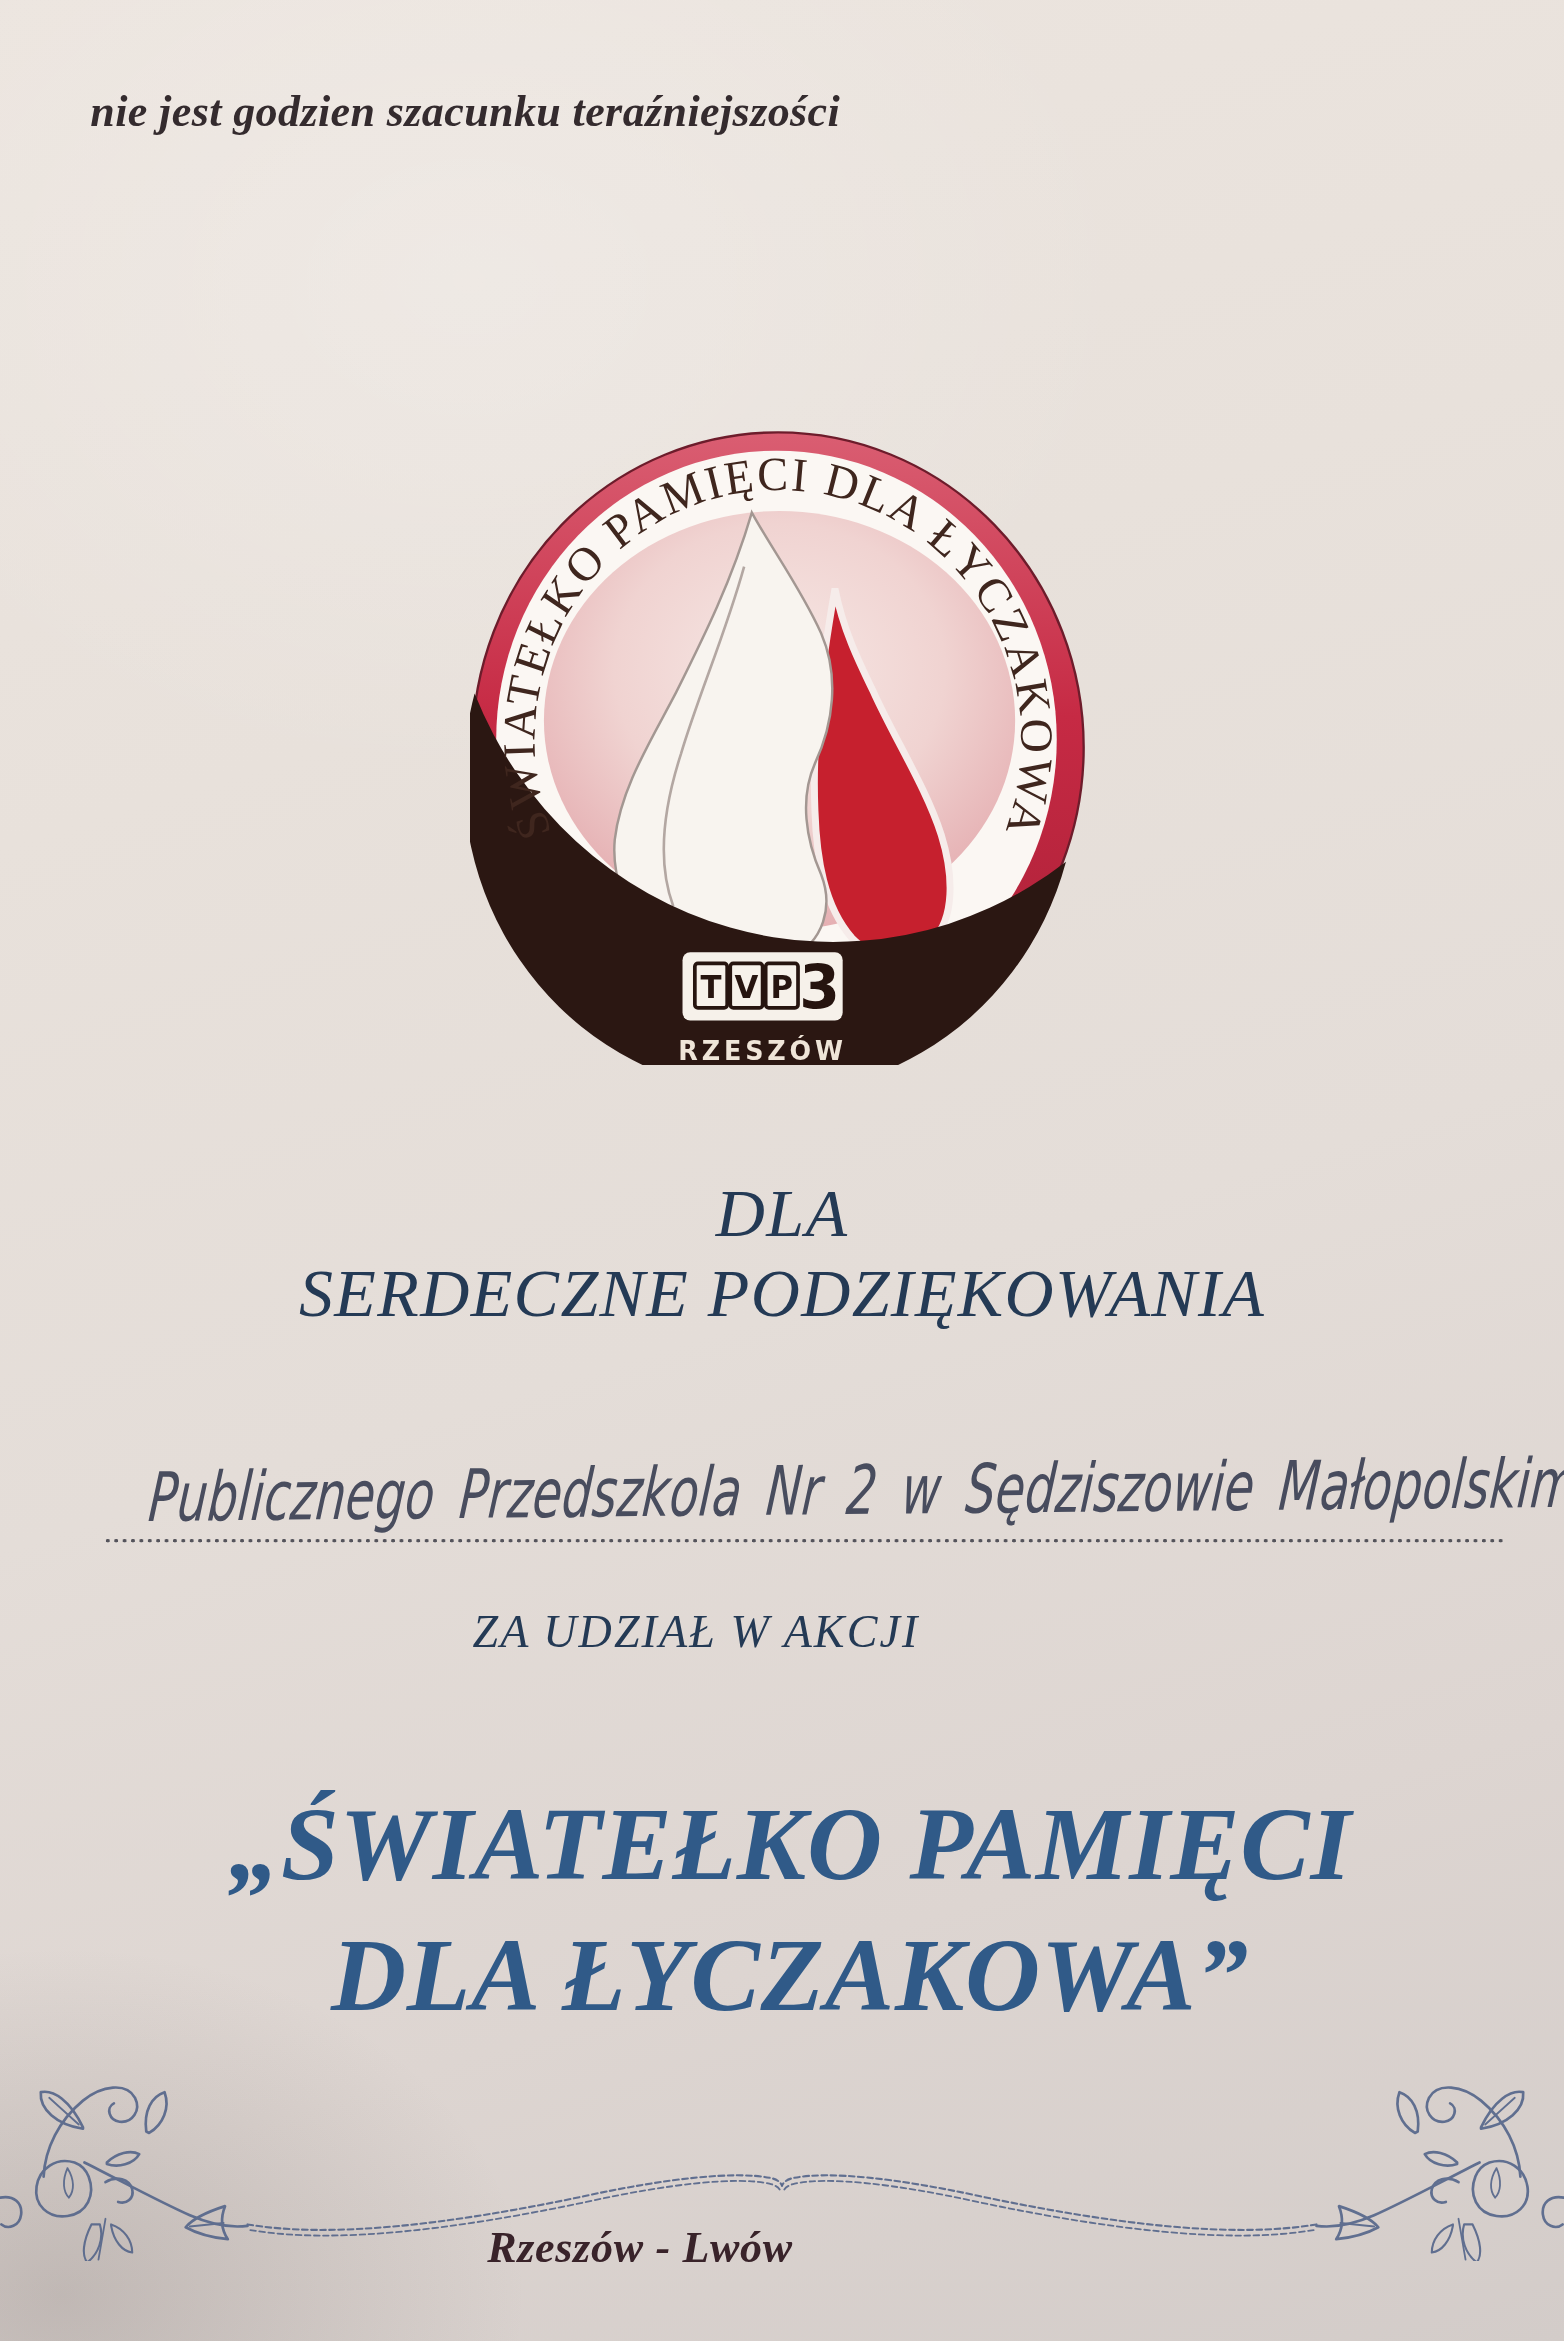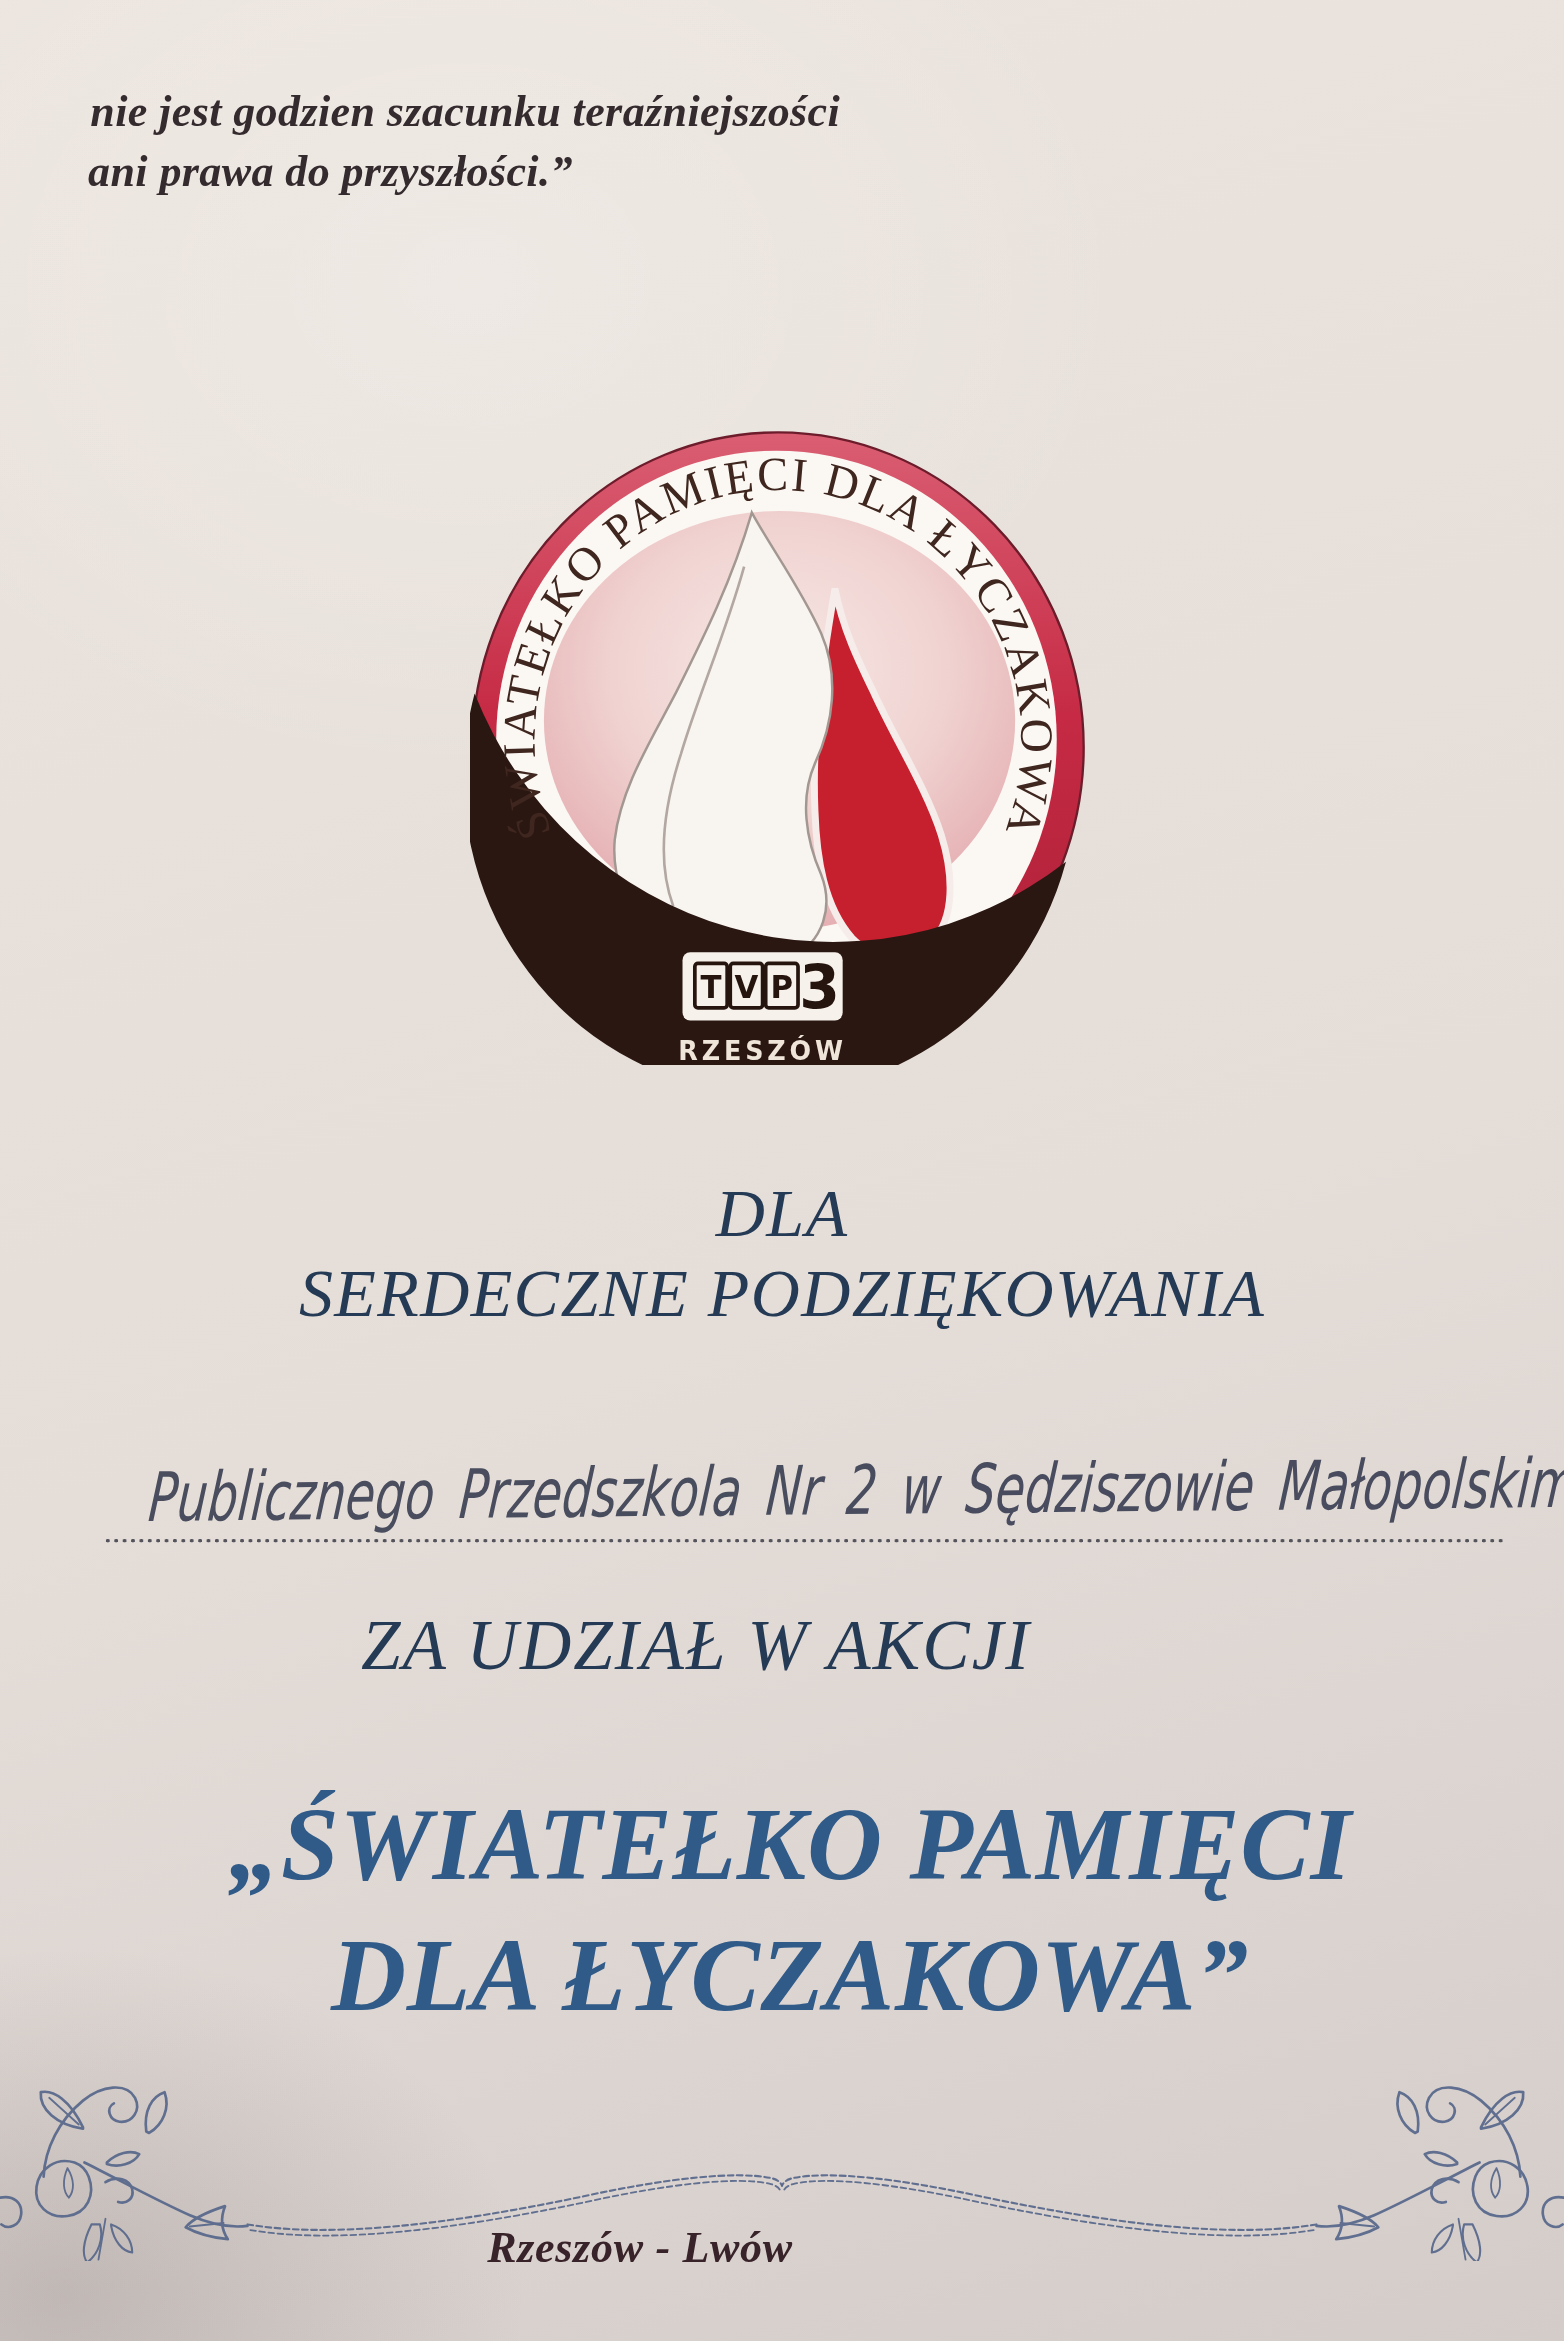--- a/index.html
+++ b/index.html
@@ -29,38 +29,37 @@
     font-family:"DejaVu Sans", sans-serif;font-style:italic;
     font-size:68px;color:#3c4154;word-spacing:14px;letter-spacing:0px;
     transform:scaleX(0.70) skewX(-7deg) rotate(-0.4deg);transform-origin:left bottom;opacity:0.92;
   }
   .dots{
     position:absolute;left:0;right:0;bottom:0;height:6.3px;
     background-image:radial-gradient(circle at 2.8px 2.8px,#45454e 1.7px,rgba(69,69,78,0) 2.1px);
     background-size:8.4px 6.3px;background-repeat:repeat-x;opacity:0.9;
   }
   .action{position:absolute;left:0;top:1605px;width:1392px;text-align:center;
-    color:#243a55;font-style:italic;font-size:71px;letter-spacing:2.1px;}
+    color:#243a55;font-style:italic;font-size:46px;letter-spacing:2.1px;}
   .title{position:absolute;left:8px;top:1778px;width:1564px;text-align:center;
     color:#305a88;font-style:italic;font-weight:bold;font-size:104px;line-height:131px;letter-spacing:0.7px;}
   .flourish{position:absolute;left:0;top:2057px;width:1564px;height:204px;}
   .route{position:absolute;left:0;top:2222px;width:1280px;text-align:center;
     color:#39232a;font-style:italic;font-weight:bold;font-size:44px;letter-spacing:0.7px;}
   .svgtext{font-family:"Liberation Serif", serif;}
   .tvpfont{font-family:"DejaVu Sans", sans-serif;font-weight:bold;}
 </style>
 </head>
 <body>
 
 <div class="page">
   <div class="vignette"></div>
 
   <div class="quote">
     <div class="q2">nie jest godzien szacunku teraźniejszości</div>
-    <div class="q3">ani prawa do przyszłości.”</div>
   </div>
 
   <svg class="logo" viewBox="0 0 400 400" preserveAspectRatio="none" aria-hidden="true">
     <defs>
       <linearGradient id="ringGrad" x1="0" y1="0" x2="0" y2="1">
         <stop offset="0" stop-color="#da5e72"></stop>
         <stop offset="0.45" stop-color="#c62a44"></stop>
         <stop offset="1" stop-color="#a81e35"></stop>
       </linearGradient>
       <radialGradient id="pinkGrad" cx="0.5" cy="0.38" r="0.78">

